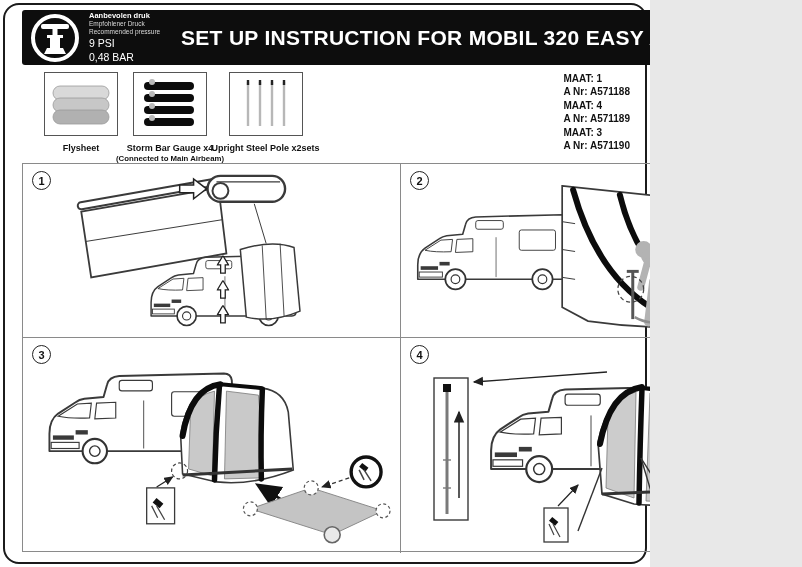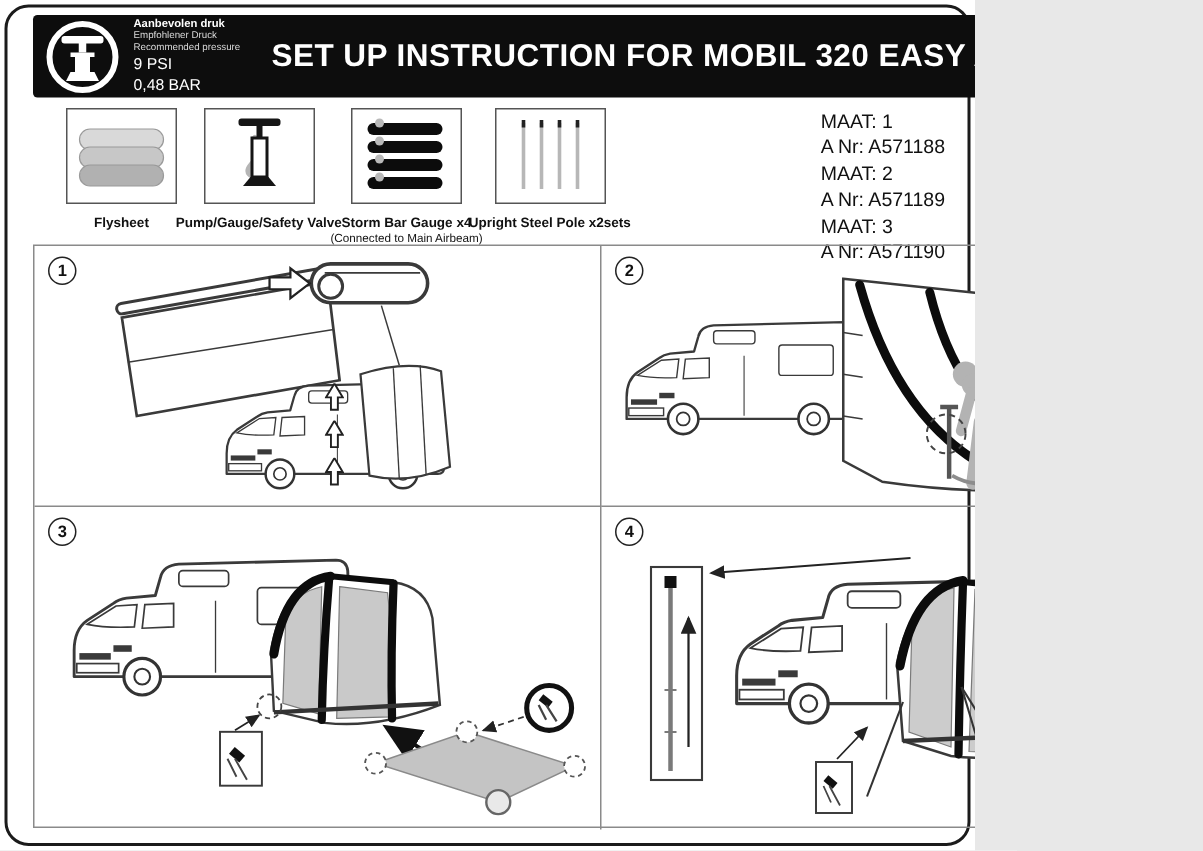--- a/index.html
+++ b/index.html
@@ -16,22 +16,22 @@
   .pressure .b2{font-size:6.5px;color:#d9d9d9;}
   .pressure .psi{font-size:10.5px;font-weight:normal;margin-top:2px;}
   .title{flex:1;text-align:center;font-size:21px;font-weight:bold;letter-spacing:.3px;padding-right:14px;white-space:nowrap;}
 
   
   .parts-row{position:absolute;left:40px;top:72px;right:20px;display:flex;align-items:flex-start;}
   .part{display:flex;flex-direction:column;align-items:center;flex:0 0 auto;}
   .pw80{width:82px}.pw100{width:101px}.pw95{width:96px}.pw92{width:93px}.pw94{width:95px}.pw90{width:91px}.pw86{width:87px}
   .part-box{width:72px;height:62px;border:1px solid #555;background:#fff;display:flex;align-items:center;justify-content:center;}
   .part-label{margin-top:7px;font-size:9px;font-weight:bold;white-space:nowrap;}
-  .part-sublabel{font-size:7.8px;font-weight:normal;white-space:nowrap;text-align:left;margin-top:1px;}
-  .sizes{margin-left:auto;padding-top:0;line-height:1.34;font-size:13px;font-weight:normal;white-space:nowrap;}
+  .part-sublabel{font-size:7.8px;font-weight:bold;white-space:nowrap;text-align:left;margin-top:1px;}
+  .sizes{margin-left:auto;padding-top:0;line-height:1.34;font-size:10px;font-weight:bold;white-space:nowrap;}
 
   
   .steps-grid{position:absolute;left:22px;top:163px;width:758px;height:389px;
               display:grid;grid-template-columns:378px 380px;grid-template-rows:174px 215px;
               border:1px solid #8a8a8a;box-sizing:border-box;}
   .panel{position:relative;box-sizing:border-box;}
   .panel.br{border-right:1px solid #8a8a8a;}
   .panel.bb{border-bottom:1px solid #8a8a8a;}
   .stepnum{position:absolute;top:7px;left:9px;width:17px;height:17px;border:1.4px solid #222;border-radius:50%;
            background:#fff;font-size:11px;font-weight:600;display:flex;align-items:center;justify-content:center;z-index:2;}
@@ -97,32 +97,20 @@
       <div class="part-box">
         <svg width="70" height="60" viewBox="0 0 70 60">
           <rect x="7" y="12" width="56" height="14" rx="7" fill="#d9d9d9" stroke="#9a9a9a" stroke-width="0.8"></rect>
           <rect x="7" y="24" width="56" height="14" rx="7" fill="#c7c7c7" stroke="#9a9a9a" stroke-width="0.8"></rect>
           <rect x="7" y="36" width="56" height="14" rx="7" fill="#b1b1b1" stroke="#9a9a9a" stroke-width="0.8"></rect>
         </svg>
       </div>
       <div class="part-label">Flysheet</div>
     </div>
 
-    <div class="part pw100">
-      <div class="part-box">
-        <svg width="70" height="60" viewBox="0 0 70 60">
-          <path d="M32,44 C16,38 50,28 32,18" stroke="#b5b5b5" stroke-width="4" fill="none" stroke-linecap="round"></path>
-          <rect x="21" y="5" width="28" height="5" rx="2" fill="#151515"></rect>
-          <rect x="33" y="10" width="4" height="8" fill="#151515"></rect>
-          <rect x="30" y="18" width="10" height="26" fill="#fff" stroke="#151515" stroke-width="2"></rect>
-          <path d="M24,50 l5,-6 h12 l5,6 Z" fill="#151515"></path>
-        </svg>
-      </div>
-      <div class="part-label">Pump/Gauge/Safety Valve</div>
-    </div>
 
     <div class="part pw95">
       <div class="part-box">
         <svg width="70" height="60" viewBox="0 0 70 60">
           <g fill="#0c0c0c">
             <rect x="9" y="8" width="50" height="8" rx="4"></rect>
             <rect x="9" y="20" width="50" height="8" rx="4"></rect>
             <rect x="9" y="32" width="50" height="8" rx="4"></rect>
             <rect x="9" y="44" width="50" height="8" rx="4"></rect>
           </g>
@@ -157,21 +145,21 @@
         </svg>
       </div>
       <div class="part-label">Upright Steel Pole x2sets</div>
     </div>
 
 
 
     <div class="sizes">
       <div>MAAT: 1</div>
       <div>A Nr: A571188</div>
-      <div>MAAT: 2</div>
+      <div>MAAT: 4</div>
       <div>A Nr: A571189</div>
       <div>MAAT: 3</div>
       <div>A Nr: A571190</div>
     </div>
   </div>
 
   <div class="steps-grid">
 
     <div class="panel br bb">
       <div class="stepnum">1</div>

